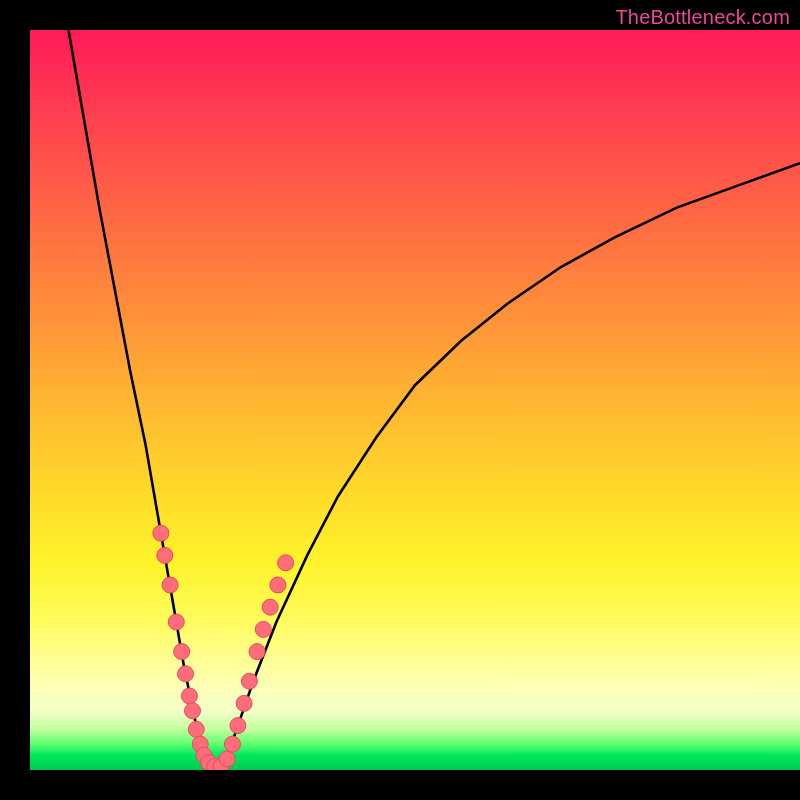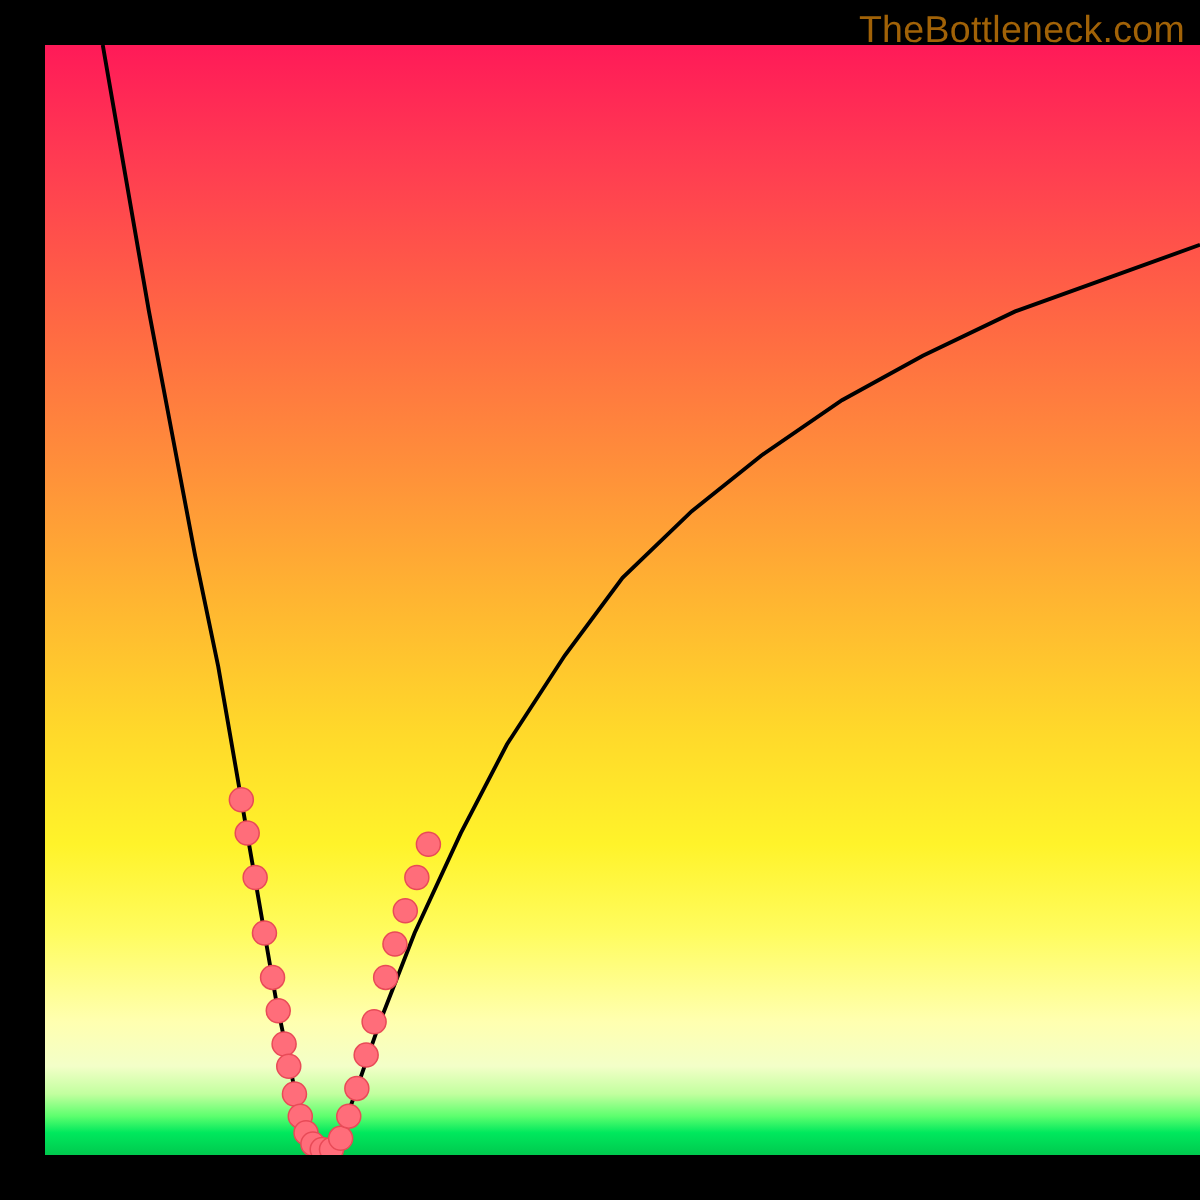--- a/index.html
+++ b/index.html
@@ -54,22 +54,22 @@
     position: absolute;
     left: 0;
     top: 0;
     width: 100%;
     height: 100%;
   }
   .watermark {
     position: absolute;
     top: 6px;
     right: 10px;
-    color: #a16207;
-    font-size: 25px;
+    color: #ec4899;
+    font-size: 20px;
     font-weight: 500;
     letter-spacing: 0.2px;
     user-select: none;
   }
 </style>
 </head>
 <body>
 
 <div class="frame">
 

